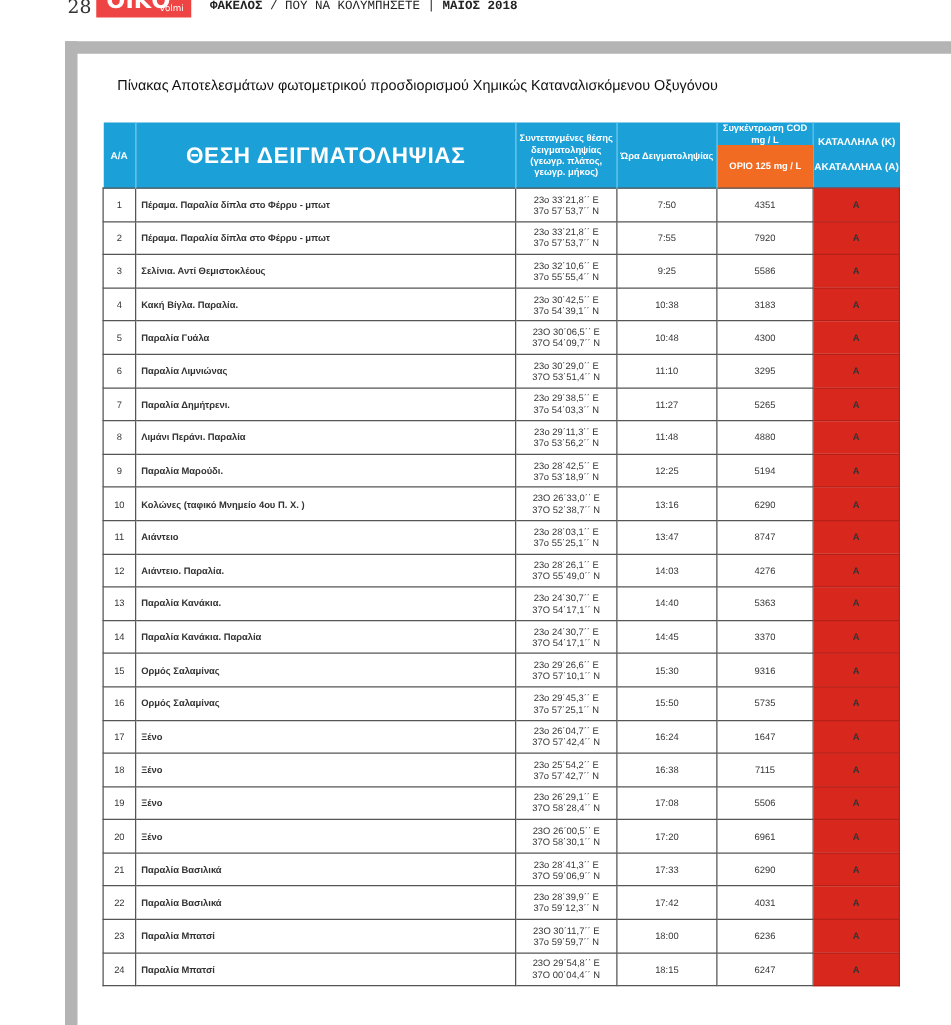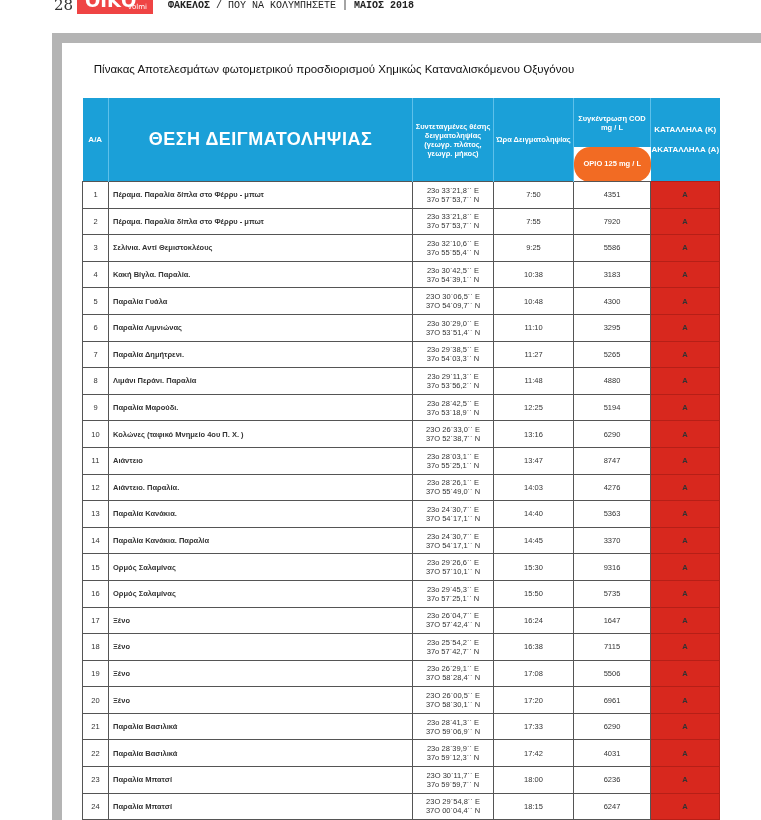--- a/index.html
+++ b/index.html
@@ -49,22 +49,22 @@
   }
   table.results th {
     background: #1ba0d8; color: #fff; font-weight: bold; text-align: center;
     border-right: 1px solid #5ec0ea; padding: 0; vertical-align: middle;
   }
   table.results th:last-child { border-right: none; }
   th.col-aa { font-size: 8px; }
   th.col-loc { font-size: 18px; letter-spacing: 0.5px; margin-top: 20px; }
   th.col-coord { font-size: 7.5px; line-height: 9px; padding: 0 3px; margin-left: 32px; }
   th.col-time { font-size: 7.5px; line-height: 9px; }
-  th.col-cod { font-size: 7.5px; line-height: 9px; height: 49px; }
-  th.col-limit { background: #f26b23 !important; font-size: 7.5px; line-height: 10px; height: 34px; border-radius: 16px; }
+  th.col-cod { font-size: 7.5px; line-height: 9px; height: 18px; }
+  th.col-limit { background: #f26b23 !important; font-size: 7.5px; line-height: 10px; height: 34px; }
   th.col-status { font-size: 8px; line-height: 10px; }
 
   table.results td {
     border: 1px solid #555; height: 25.6px; padding: 0; font-size: 7.5px; color: #333;
     background: #fff;
   }
   td.aa { text-align: center; color: #555; }
   td.loc { font-weight: bold; color: #111; padding-left: 4px !important; font-size: 7.5px; }
   td.coord { text-align: center; line-height: 9px; color: #444; font-size: 7px; }
   td.time { text-align: center; color: #444; }

